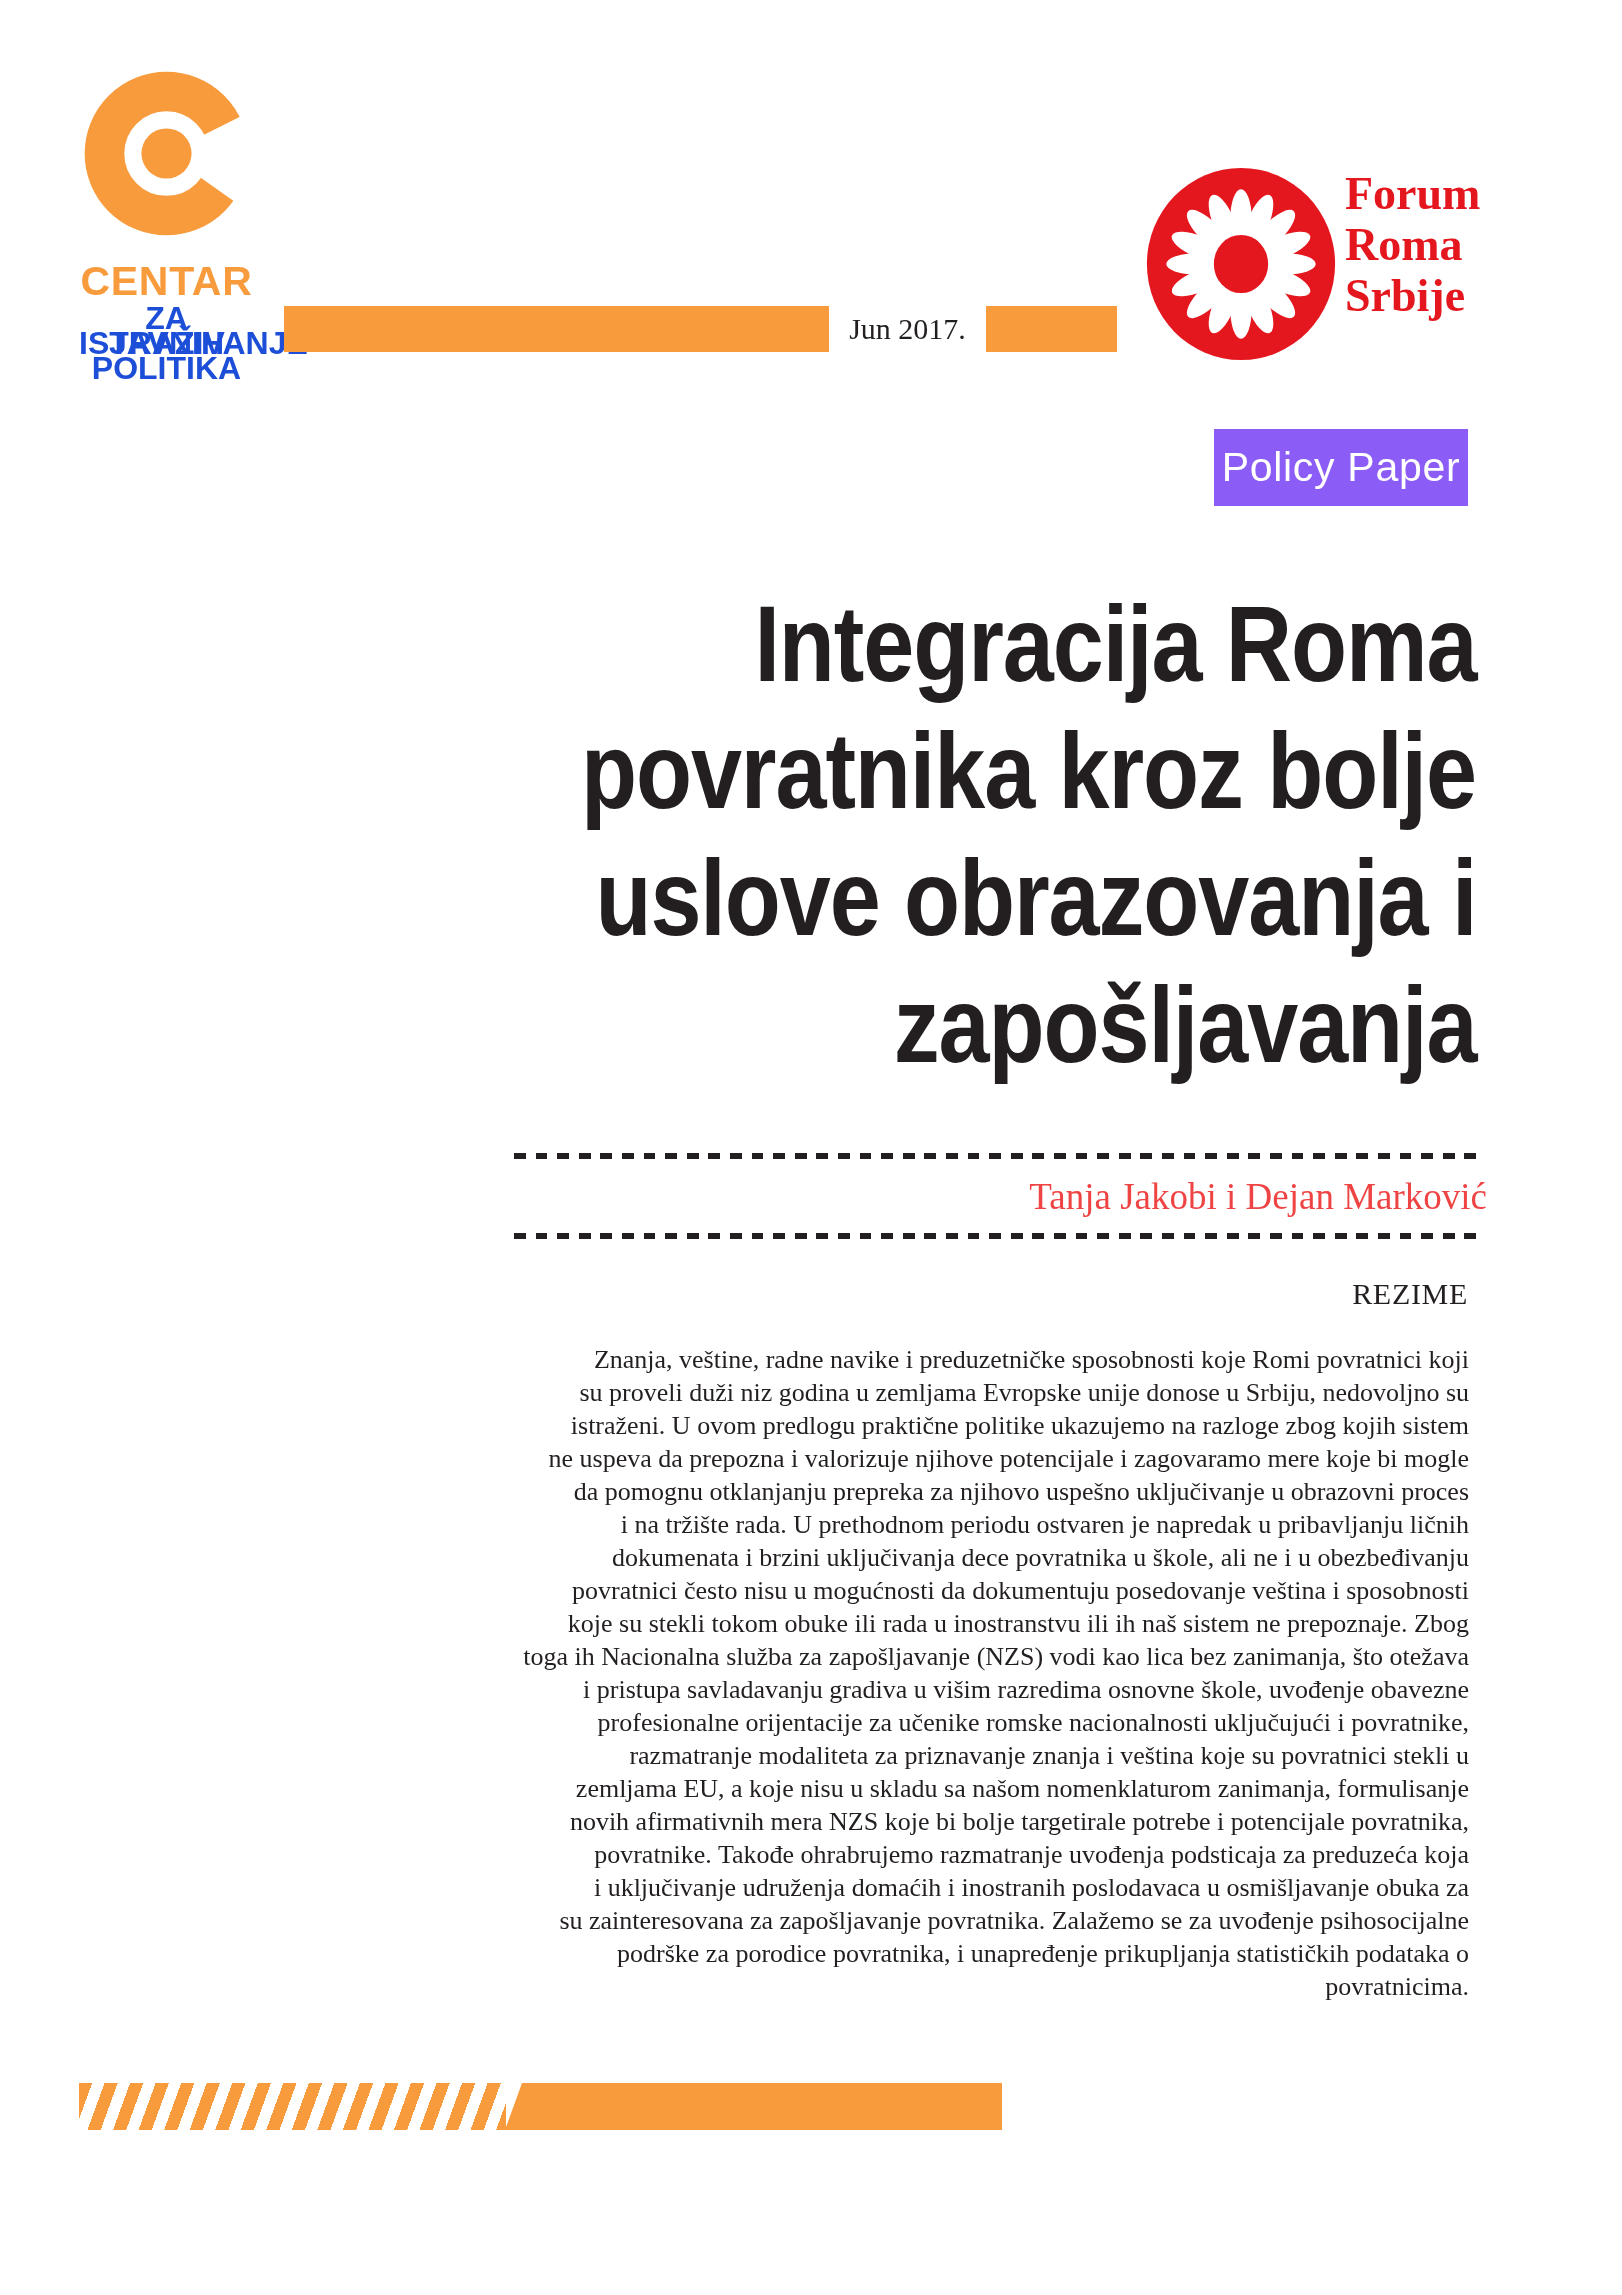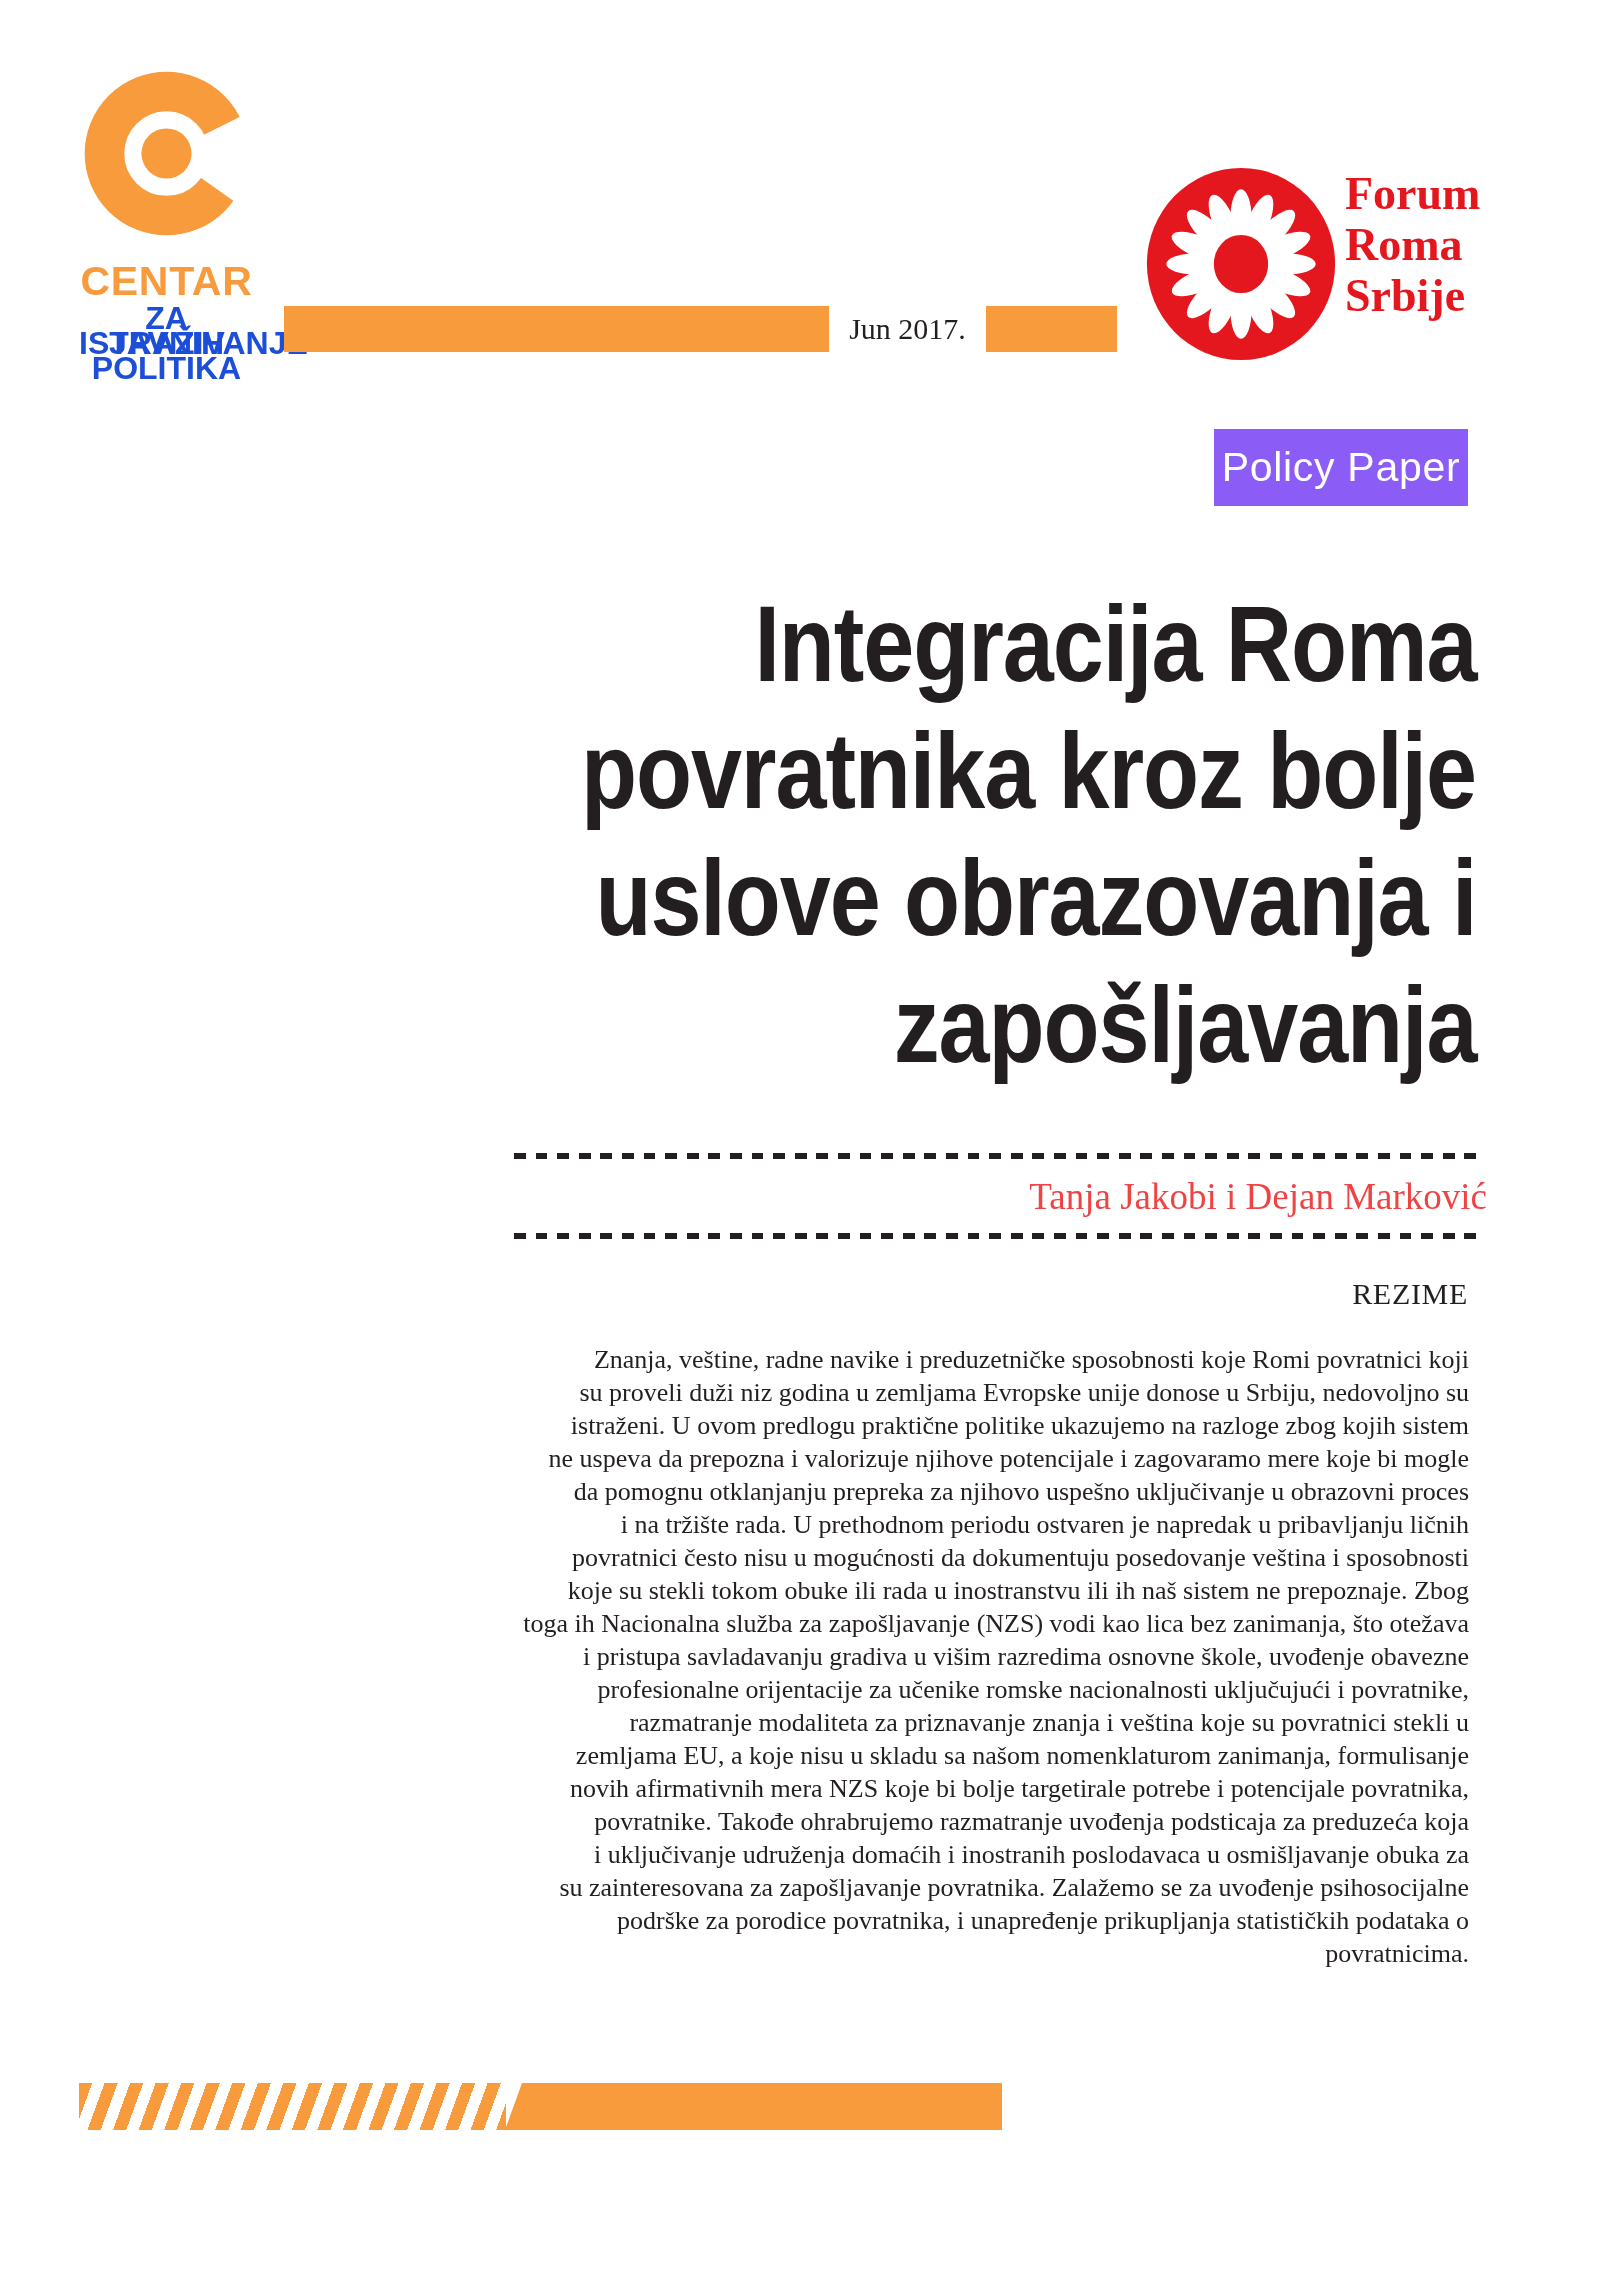--- a/index.html
+++ b/index.html
@@ -125,20 +125,21 @@
   <div class="abs dash-rule rule2"></div>
 
   <div class="abs rezime">REZIME</div>
   <div class="abs summary">
     <div>Znanja, veštine, radne navike i preduzetničke sposobnosti koje Romi povratnici koji</div>
     <div>su proveli duži niz godina u zemljama Evropske unije donose u Srbiju, nedovoljno su</div>
     <div>istraženi. U ovom predlogu praktične politike ukazujemo na razloge zbog kojih sistem</div>
     <div>ne uspeva da prepozna i valorizuje njihove potencijale i zagovaramo mere koje bi mogle</div>
     <div>da pomognu otklanjanju prepreka za njihovo uspešno uključivanje u obrazovni proces</div>
     <div>i na tržište rada. U prethodnom periodu ostvaren je napredak u pribavljanju ličnih</div>
+    <div>dokumenata i brzini uključivanja dece povratnika u škole, ali ne i u obezbeđivanju</div>
     <div>povratnici često nisu u mogućnosti da dokumentuju posedovanje veština i sposobnosti</div>
     <div>koje su stekli tokom obuke ili rada u inostranstvu ili ih naš sistem ne prepoznaje. Zbog</div>
     <div>toga ih Nacionalna služba za zapošljavanje (NZS) vodi kao lica bez zanimanja, što otežava</div>
     <div>i pristupa savladavanju gradiva u višim razredima osnovne škole, uvođenje obavezne</div>
     <div>profesionalne orijentacije za učenike romske nacionalnosti uključujući i povratnike,</div>
     <div>razmatranje modaliteta za priznavanje znanja i veština koje su povratnici stekli u</div>
     <div>zemljama EU, a koje nisu u skladu sa našom nomenklaturom zanimanja, formulisanje</div>
     <div>novih afirmativnih mera NZS koje bi bolje targetirale potrebe i potencijale povratnika,</div>
     <div>povratnike. Takođe ohrabrujemo razmatranje uvođenja podsticaja za preduzeća koja</div>
     <div>i uključivanje udruženja domaćih i inostranih poslodavaca u osmišljavanje obuka za</div>

